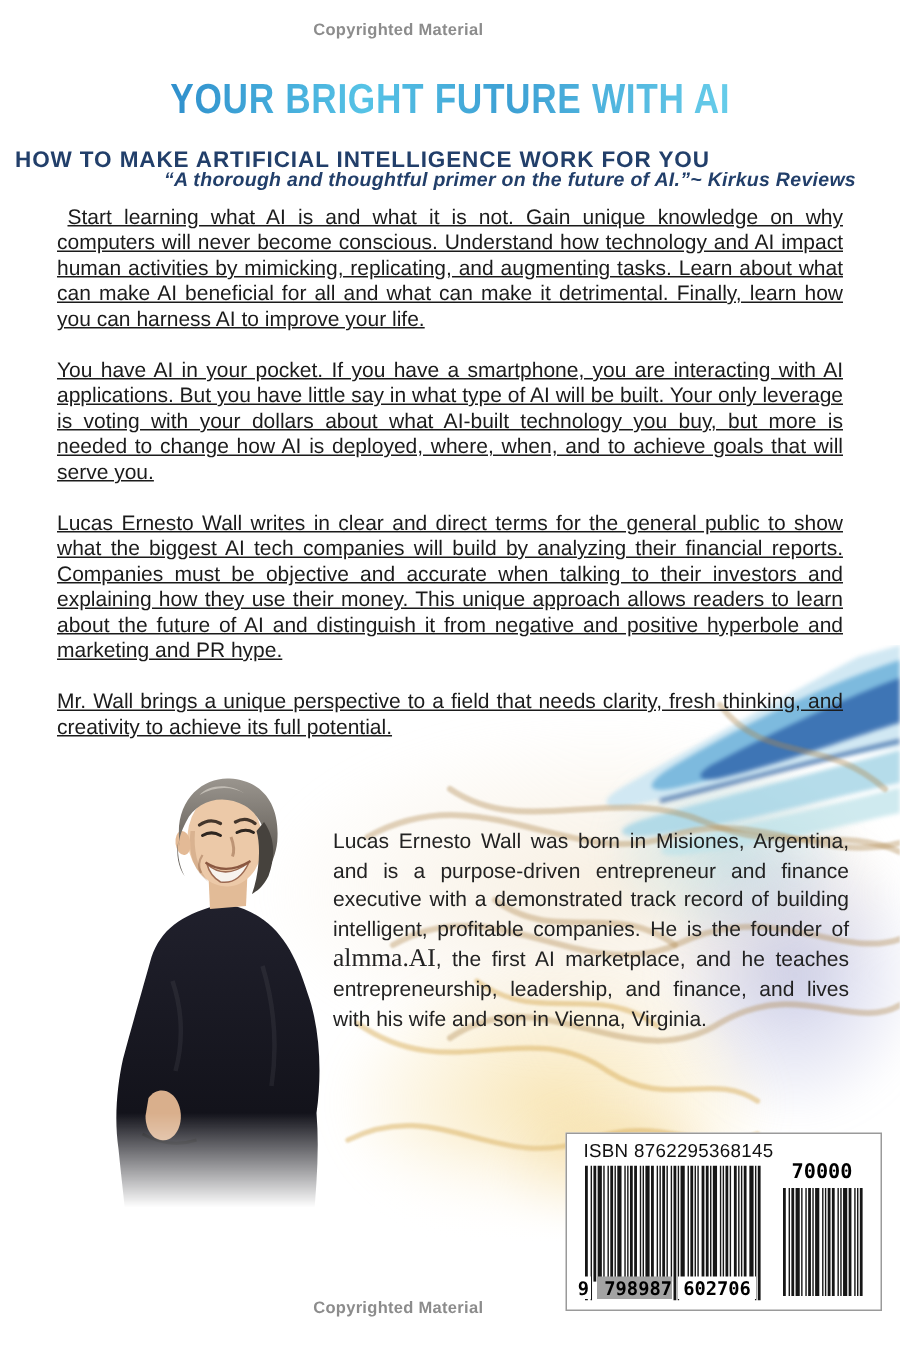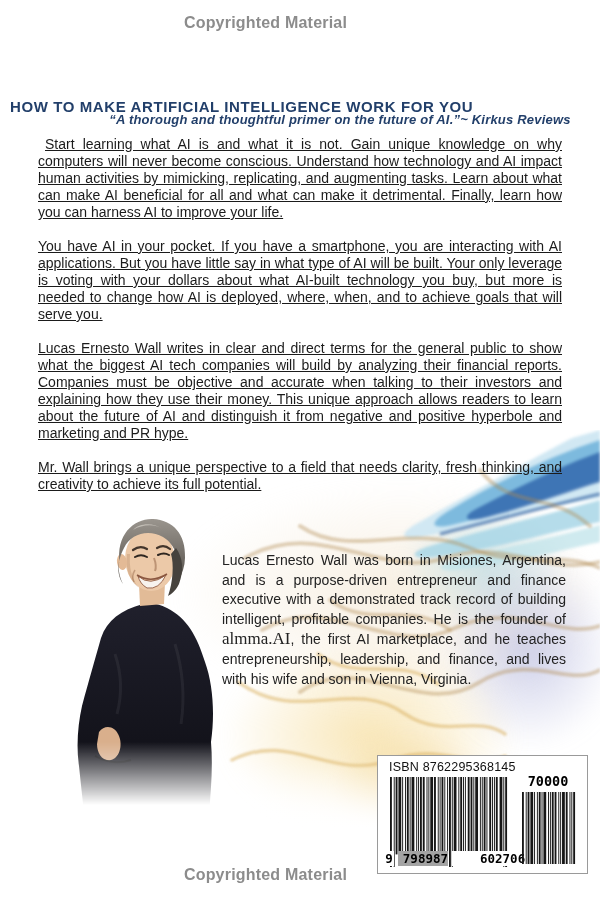--- a/index.html
+++ b/index.html
@@ -1,20 +1,20 @@
 <!DOCTYPE html>
 <html><head>
 <meta charset="utf-8">
 <style>
   html,body{margin:0;padding:0;background:#fff;}
   .page{position:relative;width:600px;height:900px;background:#ffffff;overflow:hidden;
         font-family:"Liberation Sans",sans-serif;}
 
   .wm{position:absolute;left:0;width:531px;text-align:center;color:#8c8c8c;
-      font-size:16px;font-weight:bold;letter-spacing:.2px;}
+      font-size:11px;font-weight:bold;letter-spacing:.2px;}
   .wm-top{top:14px;}
   .wm-bottom{top:866px;}
 
   .title{position:absolute;top:46px;left:0;width:600px;text-align:center;margin:0;}
   .title-inner{display:inline-block;font-size:28px;font-weight:800;letter-spacing:.5px;
       transform:scaleX(.84);transform-origin:center;
       color:#3fa9d9;
       background:linear-gradient(92deg,#2f8fcc 0%,#56c3e6 35%,#3da0d4 60%,#67cdea 100%);
       -webkit-background-clip:text;background-clip:text;-webkit-text-fill-color:transparent;}
 
@@ -60,34 +60,35 @@
   
   .barcode-box{position:absolute;left:377px;top:755px;width:209px;height:117px;z-index:4;
       background:#fff;border:1px solid #9a9a9a;}
   .isbn-label{position:absolute;left:11px;top:4px;font-size:12.5px;letter-spacing:.2px;color:#111;}
   .bc-main{position:absolute;left:12px;top:21px;width:118px;height:90px;}
   .bc-main svg{position:absolute;left:0;top:0;width:118px;height:90px;}
   .digits{position:absolute;left:-6px;top:74px;width:130px;height:16px;font-family:"DejaVu Sans Mono",monospace;
       font-size:12.5px;font-weight:bold;color:#000;}
   .digits .d0{position:absolute;left:0;top:0;width:10px;text-align:center;background:#fff;}
   .digits .d1{position:absolute;left:14px;top:0;width:50px;text-align:right;background:#a3a3a3;}
-  .digits .d2{position:absolute;left:68px;top:0;width:32px;text-align:center;background:#fff;padding-left:28px;}
+  .digits .d2{position:absolute;left:68px;top:0;width:52px;text-align:center;background:#fff;}
   .price{position:absolute;left:138px;top:17px;width:64px;text-align:center;
       font-family:"DejaVu Sans Mono",monospace;font-size:13.5px;font-weight:bold;color:#000;}
   .bc-addon{position:absolute;left:144px;top:36px;width:54px;height:72px;}
   .bc-addon svg{position:absolute;left:0;top:0;width:54px;height:72px;}
   svg rect{fill:#161616;}
 </style>
 </head>
 <body>
 
 <div class="page">
 
   <div class="wm wm-top">Copyrighted Material</div>
 
+  <h1 class="title"><span class="title-inner">YOUR BRIGHT FUTURE WITH AI</span></h1>
 
   <h2 class="subtitle">HOW TO MAKE ARTIFICIAL INTELLIGENCE WORK FOR YOU</h2>
 
   <div class="quote">“A thorough and thoughtful primer on the future of AI.”~ Kirkus Reviews</div>
 
   <div class="body-copy">
     <p class="first">Start learning what AI is and what it is not. Gain unique knowledge on why computers will never become conscious. Understand how technology and AI impact human activities by mimicking, replicating, and augmenting tasks. Learn about what can make AI beneficial for all and what can make it detrimental. Finally, learn how you can harness AI to improve your life.</p>
     <p>You have AI in your pocket. If you have a smartphone, you are interacting with AI applications. But you have little say in what type of AI will be built. Your only leverage is voting with your dollars about what AI-built technology you buy, but more is needed to change how AI is deployed, where, when, and to achieve goals that will serve you.</p>
     <p>Lucas Ernesto Wall writes in clear and direct terms for the general public to show what the biggest AI tech companies will build by analyzing their financial reports. Companies must be objective and accurate when talking to their investors and explaining how they use their money. This unique approach allows readers to learn about the future of AI and distinguish it from negative and positive hyperbole and marketing and PR hype.</p>
     <p>Mr. Wall brings a unique perspective to a field that needs clarity, fresh thinking, and creativity to achieve its full potential.</p>

